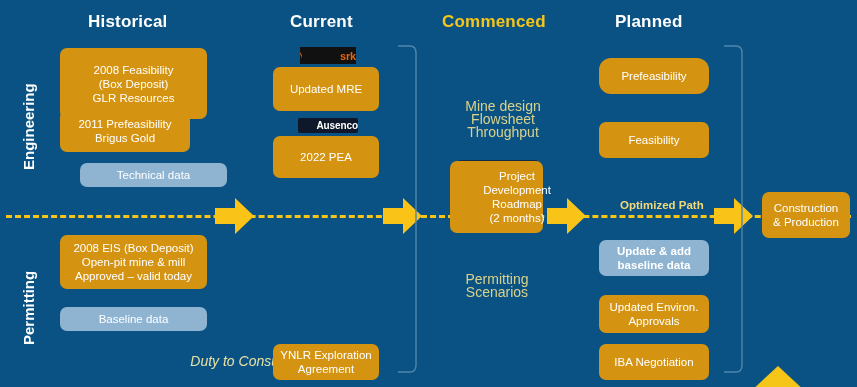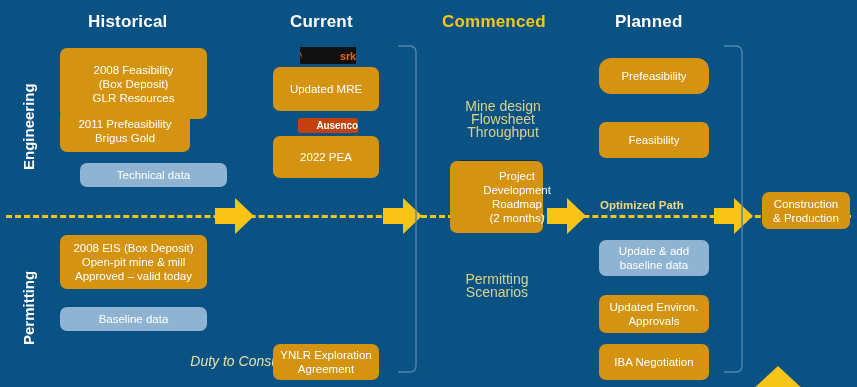--- a/index.html
+++ b/index.html
@@ -32,21 +32,21 @@
   }
   .box.gold{background:#d49412;}
   .box.blue{background:#8fb4d2;}
 
   
   .note{
     position:absolute;color:#d9d28a;font-size:14px;line-height:13px;
     text-align:center;white-space:pre-line;
   }
   .note.italic{font-style:italic;color:#e6e0a4;text-align:right;white-space:nowrap;}
-  .note.bold{font-weight:bold;color:#f0d97a;font-size:11.5px;text-align:left;white-space:nowrap;}
+  .note.bold{font-weight:bold;color:#f0d97a;font-size:11.5px;text-align:left;white-space:nowrap;margin-left:20px;}
 
   
   .dash-line{
     position:absolute;height:0;border-top:3px dashed #f5c518;
   }
   
   .blockarrow{position:absolute;}
 
   
   .bracket{position:absolute;}
@@ -55,21 +55,21 @@
   .logo{
     position:absolute;display:flex;align-items:center;justify-content:flex-end;
     box-sizing:border-box;overflow:hidden;gap:35px;
   }
   .logo-srk{background:#111111;}
   .logo-srk .mark{
     width:13px;height:8px;background:#e8650d;margin-right:3px;
     clip-path:polygon(0% 30%,55% 0%,45% 45%,100% 35%,40% 100%,50% 55%);
   }
   .logo-srk .txt{color:#e8650d;font-weight:bold;font-size:11px;letter-spacing:-.2px;}
-  .logo-ausenco{background:#c2410c;border-radius:2px;}
+  .logo-ausenco{background:#0f172a;border-radius:2px;}
   .logo-ausenco .txt{color:#ffffff;font-weight:bold;font-size:10px;letter-spacing:-.1px;}
   .logo-fuse{background:#112a45;}
   .logo-fuse .hex{
     width:11px;height:12px;background:#e8751a;margin-right:4px;
     clip-path:polygon(50% 0%,100% 25%,100% 75%,50% 100%,0% 75%,0% 25%);
   }
   .logo-fuse .txt{color:#e9e9e9;font-weight:bold;font-size:5.5px;letter-spacing:.5px;}
 
   .corner-tri{position:absolute;}
 </style>
@@ -139,33 +139,33 @@
 Roadmap
 (2 months)</div>
   <div class="note" style="left:442px;top:273px;width:110px;">Permitting
 Scenarios</div>
 
   <div class="box gold" style="left:599px;top:58px;width:110px;height:36px;white-space:pre-line;border-radius:12px;">Prefeasibility</div>
   <div class="box gold" style="left:599px;top:122px;width:110px;height:36px;white-space:pre-line;">Feasibility</div>
 
   <div class="note bold" style="left:600px;top:199px;">Optimized Path</div>
 
-  <div class="box gold" style="left:762px;top:192px;width:88px;height:37px;white-space:pre-line;">Construction
+  <div class="box gold" style="left:762px;top:192px;width:88px;height:46px;white-space:pre-line;">Construction
 &amp; Production</div>
 
   <div class="box gold" style="left:60px;top:235px;width:147px;height:54px;white-space:pre-line;">2008 EIS (Box Deposit)
 Open-pit mine &amp; mill
 Approved – valid today</div>
   <div class="box blue" style="left:60px;top:307px;width:147px;height:24px;white-space:pre-line;">Baseline data</div>
 
   <div class="note italic" style="left:186px;top:355px;width:100px;">Duty to Consult</div>
   <div class="box gold" style="left:273px;top:344px;width:106px;height:36px;white-space:pre-line;">YNLR Exploration
 Agreement</div>
 
-  <div class="box blue" style="left:599px;top:240px;width:110px;height:36px;white-space:pre-line;">Update &amp; add
+  <div class="box blue" style="left:599px;top:240px;width:110px;height:36px;white-space:pre-line;font-weight:bold;">Update &amp; add
 baseline data</div>
   <div class="box gold" style="left:599px;top:344px;width:110px;height:36px;white-space:pre-line;">IBA Negotiation</div>
   <div class="box gold" style="left:599px;top:295px;width:110px;height:38px;white-space:pre-line;">Updated Environ.
 Approvals</div>
 
   <svg class="corner-tri" style="left:748px;top:366px;" width="60" height="26" viewBox="0 0 60 26">
     <polygon points="30,0 58,26 2,26" fill="#f5c518"></polygon>
   </svg>
 
 </div>

